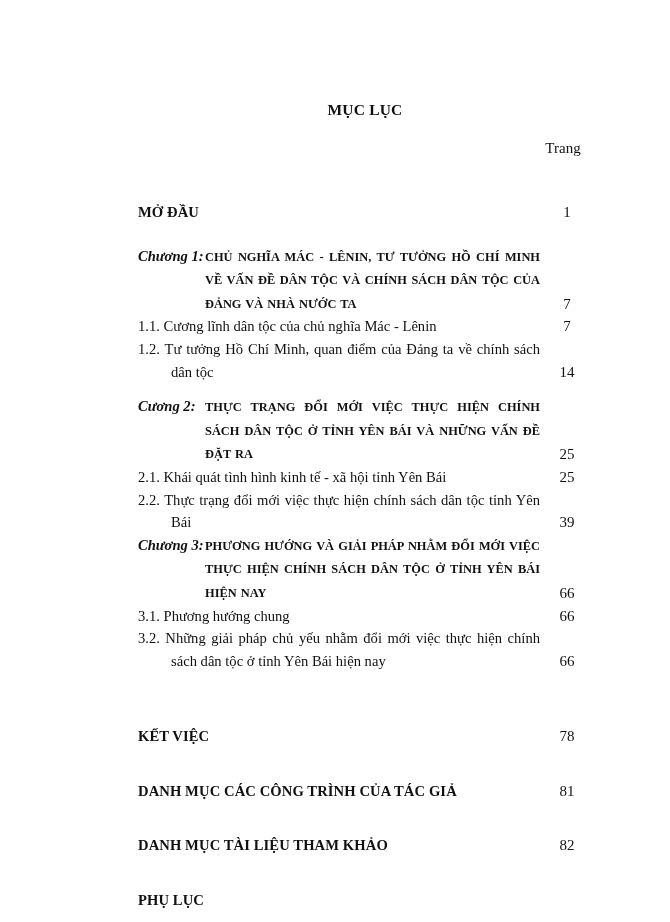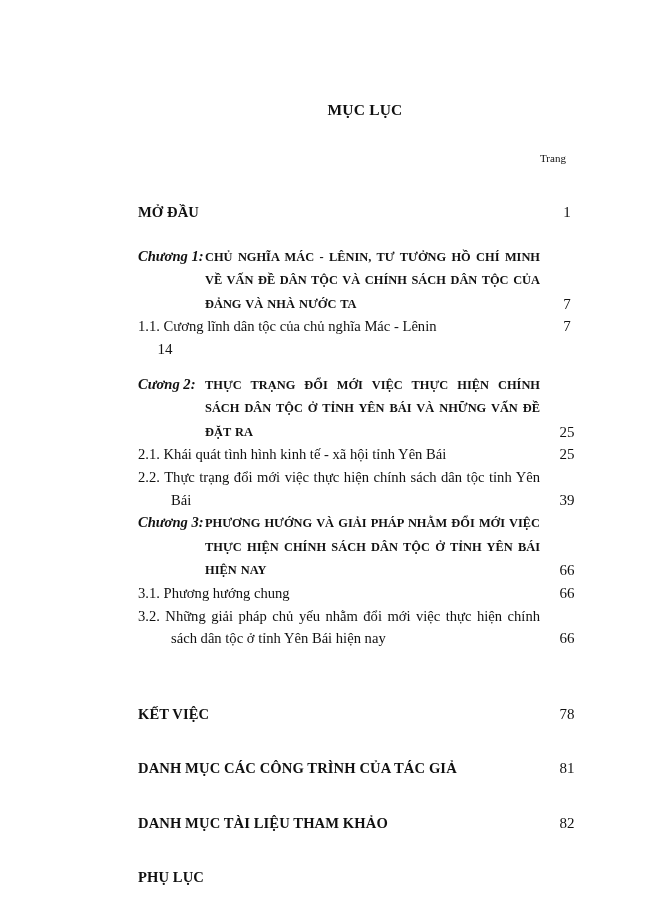--- a/index.html
+++ b/index.html
@@ -27,23 +27,23 @@
       left: 0; width: 730px;
       top: 101px;
       text-align: center;
       font-weight: bold;
       font-size: 15.5px;
       letter-spacing: 0.2px;
     }
     .trang {
       position: absolute;
       left: 540px; width: 46px;
-      top: 152px;
-      text-align: left;
-      font-size: 11px;
+      top: 140px;
+      text-align: center;
+      font-size: 15px;
     }
     .toc {
       position: absolute;
       left: 138px;
       top: 169px;
       width: 450px;
     }
     .row {
       display: flex;
       align-items: flex-end;
@@ -117,20 +117,21 @@
       </div>
       <div class="pg">7</div>
     </div>
 
     <div class="row sub">
       <div class="text">1.1. Cương lĩnh dân tộc của chủ nghĩa Mác - Lênin</div>
       <div class="pg">7</div>
     </div>
 
     <div class="row sub">
+      <div class="text">1.2. Tư tưởng Hồ Chí Minh, quan điểm của Đảng ta về chính sách dân tộc</div>
       <div class="pg">14</div>
     </div>
 
     <div class="gap-md"></div>
 
     <div class="row chapter">
       <div class="text">
         <span class="lbl">Cương 2:</span><span class="ct">THỰC TRẠNG ĐỔI MỚI VIỆC THỰC HIỆN CHÍNH SÁCH DÂN TỘC Ở TỈNH YÊN BÁI VÀ NHỮNG VẤN ĐỀ ĐẶT RA</span>
       </div>
       <div class="pg">25</div>

